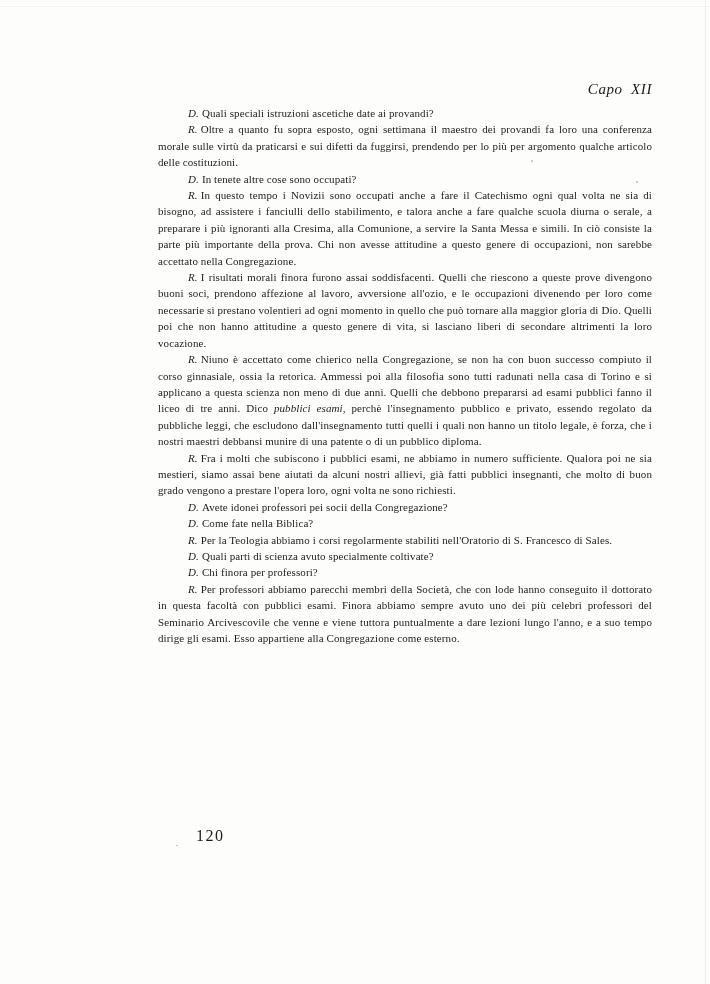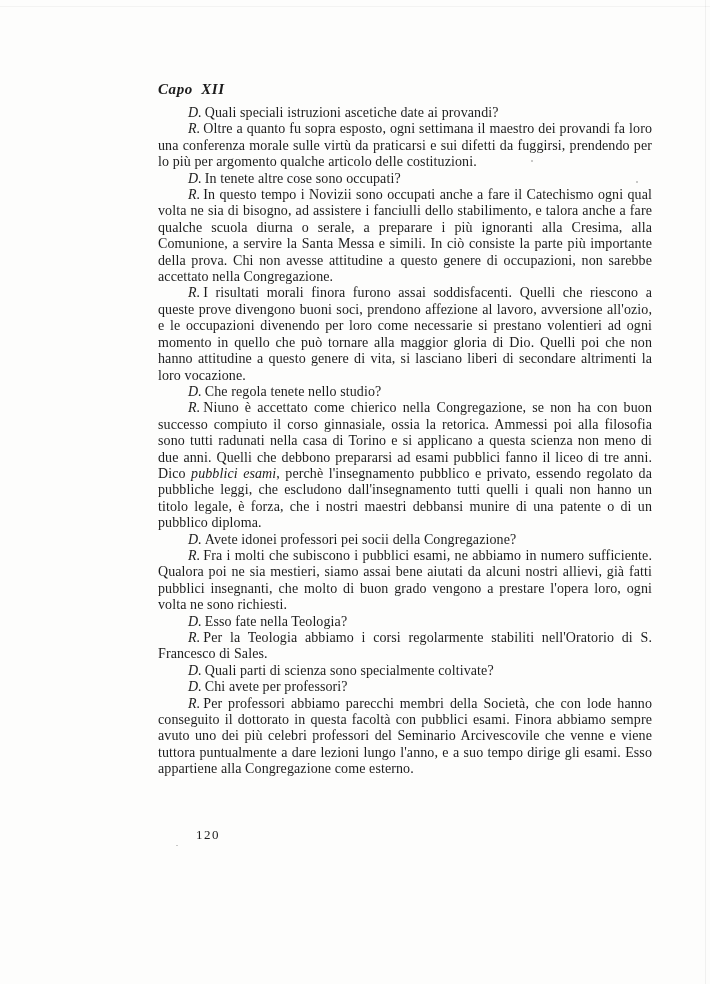--- a/index.html
+++ b/index.html
@@ -30,53 +30,52 @@
     position: absolute;
     left: 0; top: 6px;
     width: 100%; height: 1px;
     background: rgba(0,0,0,0.04);
   }
   .running-head {
     position: absolute;
     top: 81px;
     left: 158px;
     width: 494px;
-    text-align: left;
+    text-align: right;
     font-style: italic;
     font-size: 15px;
     letter-spacing: 0.6px;
     word-spacing: 4px;
-    font-weight: bold;
   }
   .body-text {
     position: absolute;
     top: 105px;
     left: 158px;
     width: 494px;
-    font-size: 14px;
+    font-size: 11px;
     line-height: 16.4px;
     text-align: justify;
     letter-spacing: 0.1px;
   }
   .para {
     margin: 0;
     text-indent: 30px;
   }
   .speaker {
     font-style: italic;
     padding-right: 3px;
   }
   .emph {
     margin-top: 48px;
   }
   .folio {
     position: absolute;
     top: 827px;
     left: 196px;
-    font-size: 13px;
+    font-size: 16px;
     letter-spacing: 1.5px;
   }
   
   .speck {
     position: absolute;
     background: rgba(0,0,0,0.28);
     border-radius: 50%;
   }
   .speck1 { left: 531px; top: 160px; width: 2px; height: 2px; }
   .speck2 { left: 636px; top: 181px; width: 2px; height: 2px; }
@@ -87,28 +86,27 @@
 
 <div class="scan-page">
   <div class="running-head">Capo XII</div>
 
   <div class="body-text" id="paragraphs">
       <p class="para"><span class="speaker">D.</span><span class="plain">Quali speciali istruzioni ascetiche date ai provandi?</span></p>
       <p class="para"><span class="speaker">R.</span><span class="plain">Oltre a quanto fu sopra esposto, ogni settimana il maestro dei provandi fa loro una conferenza morale sulle virtù da praticarsi e sui difetti da fuggirsi, prendendo per lo più per argomento qualche articolo delle costituzioni.</span></p>
       <p class="para"><span class="speaker">D.</span><span class="plain">In tenete altre cose sono occupati?</span></p>
       <p class="para"><span class="speaker">R.</span><span class="plain">In questo tempo i Novizii sono occupati anche a fare il Catechismo ogni qual volta ne sia di bisogno, ad assistere i fanciulli dello stabilimento, e talora anche a fare qualche scuola diurna o serale, a preparare i più ignoranti alla Cresima, alla Comunione, a servire la Santa Messa e simili. In ciò consiste la parte più importante della prova. Chi non avesse attitudine a questo genere di occupazioni, non sarebbe accettato nella Congregazione.</span></p>
       <p class="para"><span class="speaker">R.</span><span class="plain">I risultati morali finora furono assai soddisfacenti. Quelli che riescono a queste prove divengono buoni soci, prendono affezione al lavoro, avversione all'ozio, e le occupazioni divenendo per loro come necessarie si prestano volentieri ad ogni momento in quello che può tornare alla maggior gloria di Dio. Quelli poi che non hanno attitudine a questo genere di vita, si lasciano liberi di secondare altrimenti la loro vocazione.</span></p>
-      <p class="para"><span class="speaker">D.</span><span class="plain">Che regola tenete nello studio?</span></p>
       <p class="para"><span class="speaker">R.</span><span class="plain">Niuno è accettato come chierico nella Congregazione, se non ha con buon successo compiuto il corso ginnasiale, ossia la retorica. Ammessi poi alla filosofia sono tutti radunati nella casa di Torino e si applicano a questa scienza non meno di due anni. Quelli che debbono prepararsi ad esami pubblici fanno il liceo di tre anni. Dico </span><i class="emph">pubblici esami</i><span class="plain">, perchè l'insegnamento pubblico e privato, essendo regolato da pubbliche leggi, che escludono dall'insegnamento tutti quelli i quali non hanno un titolo legale, è forza, che i nostri maestri debbansi munire di una patente o di un pubblico diploma.</span></p>
+      <p class="para"><span class="speaker">R.</span><span class="plain">Fra i molti che subiscono i pubblici esami, ne abbiamo in numero sufficiente. Qualora poi ne sia mestieri, siamo assai bene aiutati da alcuni nostri allievi, già fatti pubblici insegnanti, che molto di buon grado vengono a prestare l'opera loro, ogni volta ne sono richiesti.</span></p>
       <p class="para"><span class="speaker">D.</span><span class="plain">Avete idonei professori pei socii della Congregazione?</span></p>
-      <p class="para"><span class="speaker">R.</span><span class="plain">Fra i molti che subiscono i pubblici esami, ne abbiamo in numero sufficiente. Qualora poi ne sia mestieri, siamo assai bene aiutati da alcuni nostri allievi, già fatti pubblici insegnanti, che molto di buon grado vengono a prestare l'opera loro, ogni volta ne sono richiesti.</span></p>
-      <p class="para"><span class="speaker">D.</span><span class="plain">Esso fate nella Teologia?</span></p>
+      <p class="para"><span class="speaker">D.</span><span class="plain">Come fate nella Biblica?</span></p>
       <p class="para"><span class="speaker">R.</span><span class="plain">Per la Teologia abbiamo i corsi regolarmente stabiliti nell'Oratorio di S. Francesco di Sales.</span></p>
-      <p class="para"><span class="speaker">D.</span><span class="plain">Quali parti di scienza sono specialmente coltivate?</span></p>
-      <p class="para"><span class="speaker">D.</span><span class="plain">Chi avete per professori?</span></p>
+      <p class="para"><span class="speaker">D.</span><span class="plain">Quali parti di scienza avuto specialmente coltivate?</span></p>
+      <p class="para"><span class="speaker">D.</span><span class="plain">Chi finora per professori?</span></p>
       <p class="para"><span class="speaker">R.</span><span class="plain">Per professori abbiamo parecchi membri della Società, che con lode hanno conseguito il dottorato in questa facoltà con pubblici esami. Finora abbiamo sempre avuto uno dei più celebri professori del Seminario Arcivescovile che venne e viene tuttora puntualmente a dare lezioni lungo l'anno, e a suo tempo dirige gli esami. Esso appartiene alla Congregazione come esterno.</span></p>
     </div>
 
   <div class="folio">120</div>
 
   <span class="speck speck1"></span>
   <span class="speck speck2"></span>
   <span class="speck speck3"></span>
 </div>
 

